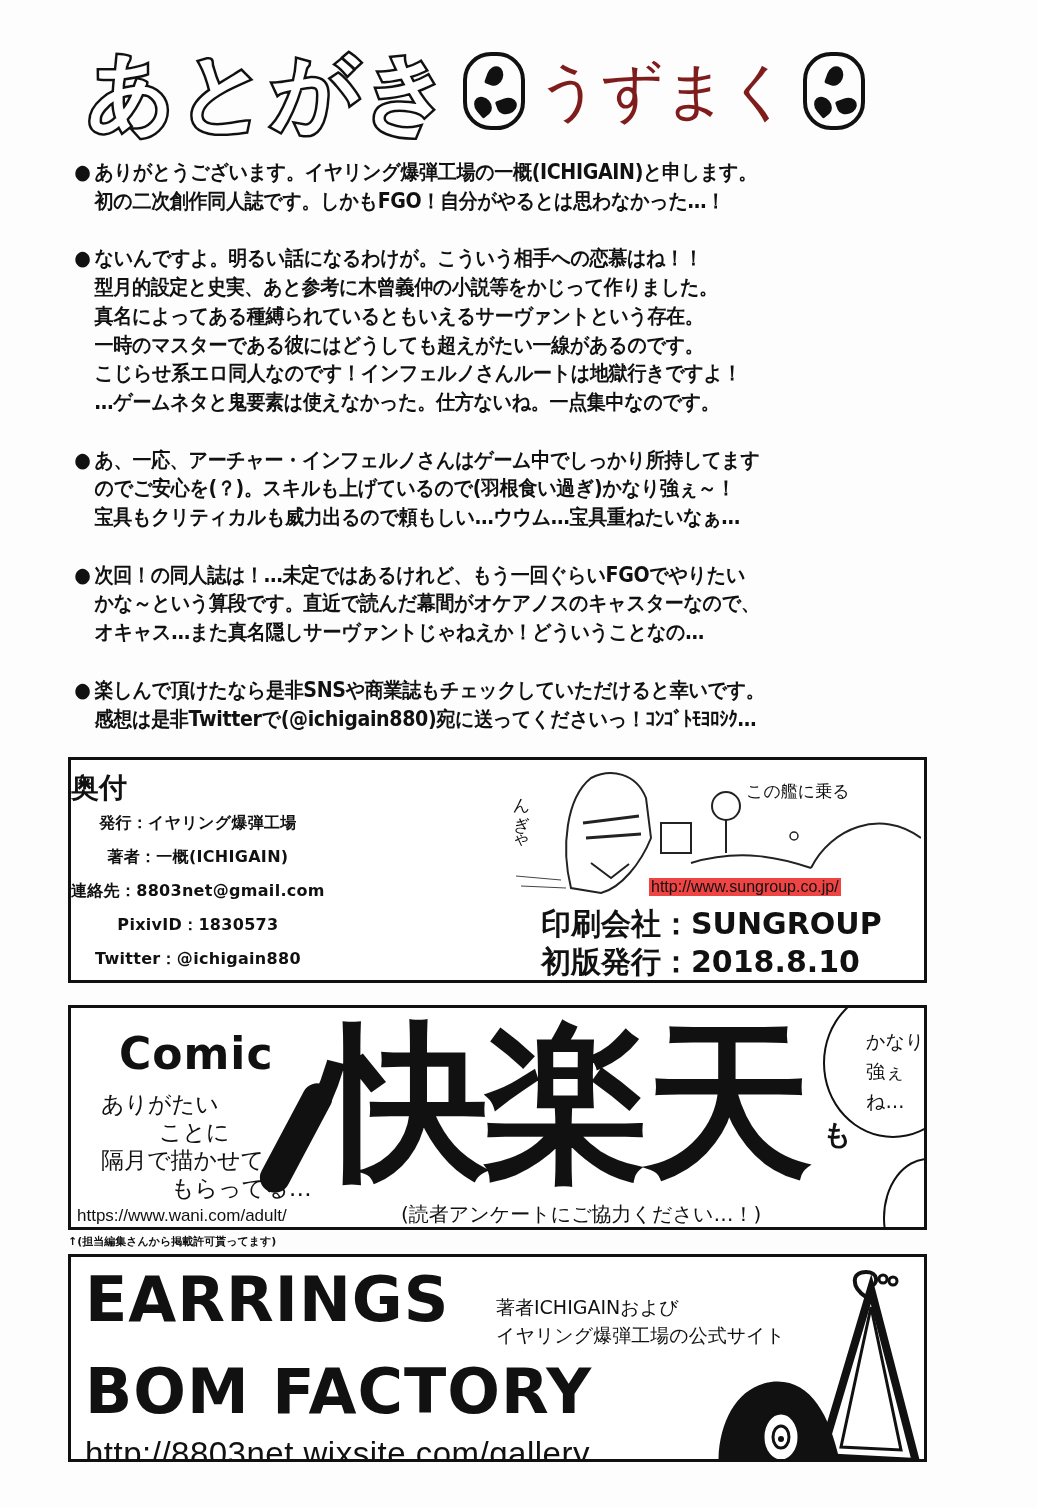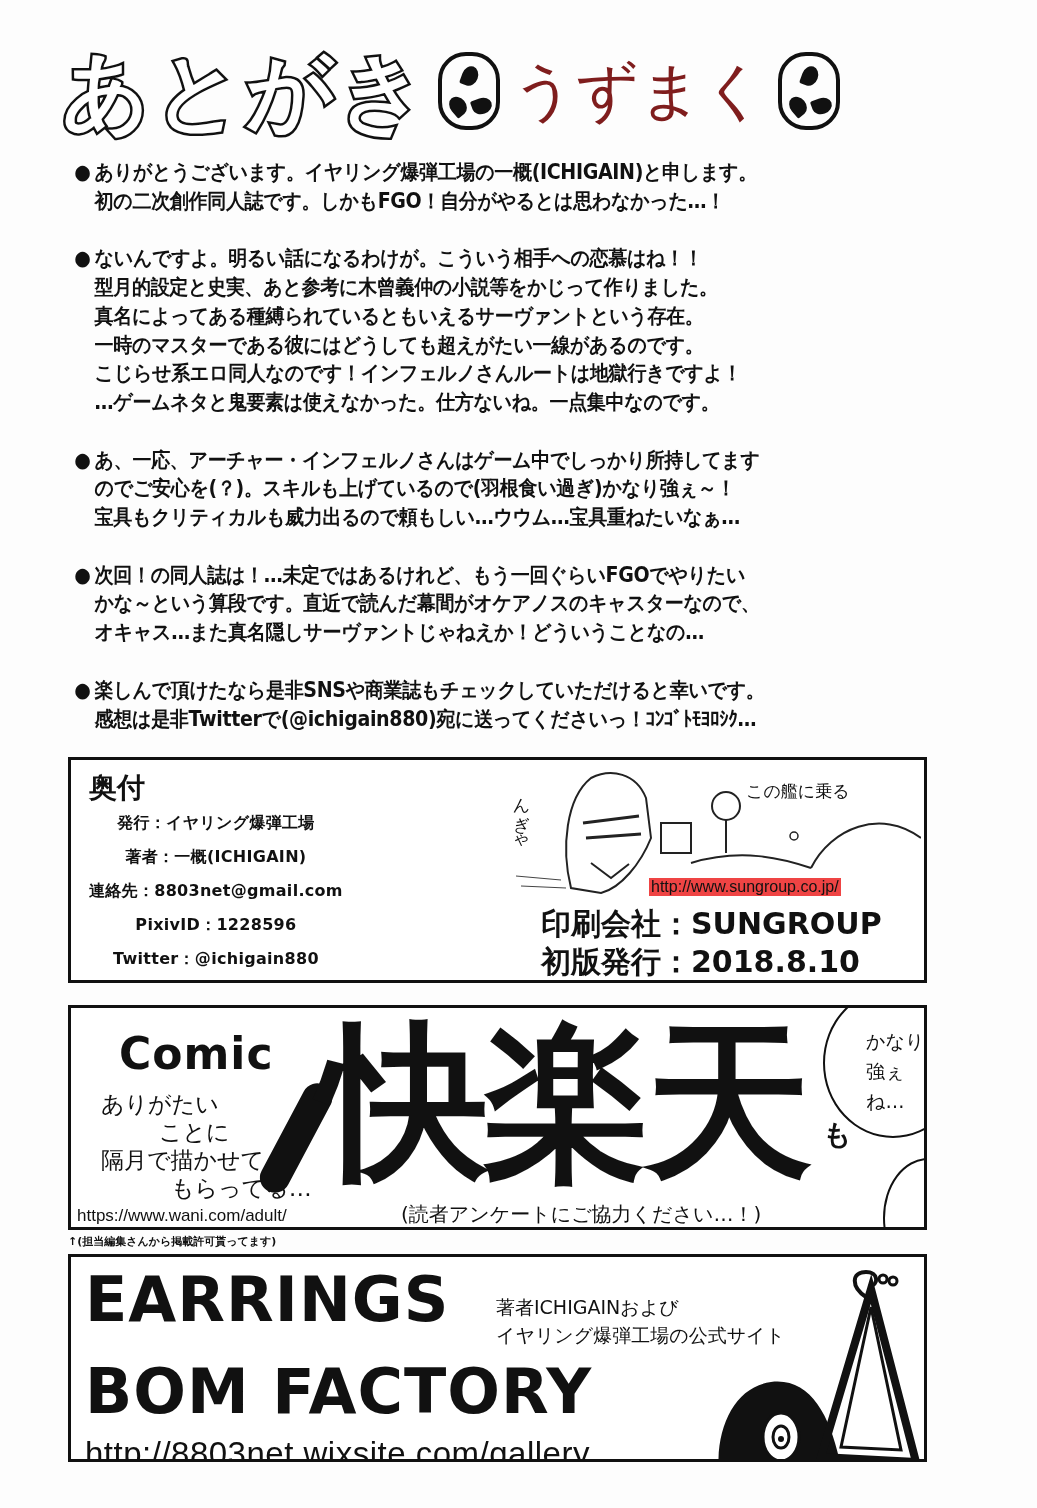--- a/index.html
+++ b/index.html
@@ -4,21 +4,21 @@
 <style>
   * { box-sizing: border-box; margin: 0; padding: 0; }
   html, body { width: 1037px; height: 1508px; background: #fdfdfd; overflow: hidden; }
   body { position: relative; font-family: "DejaVu Sans", sans-serif; color: #111; }
 
   
   .title-row { position: absolute; left: 62px; top: 36px; height: 110px; display: flex; align-items: center; }
   .title-main {
     font-size: 86px; font-weight: bold; letter-spacing: 4px;
     color: #fff; -webkit-text-stroke: 5px #111; paint-order: stroke fill;
-    font-family: "DejaVu Sans", sans-serif; line-height: 1;
+    font-family: "DejaVu Sans", sans-serif; line-height: 1; margin-left: 25px;
   }
   .tomoe {
     width: 62px; height: 78px; border: 4px solid #111; border-radius: 28px;
     position: relative; display: inline-block; margin: 0 8px;
   }
   .tomoe i { position: absolute; width: 16px; height: 20px; background: #111; border-radius: 50% 50% 50% 10%; }
   .tomoe i:nth-child(1) { left: 20px; top: 10px; transform: rotate(20deg); }
   .tomoe i:nth-child(2) { left: 8px; top: 40px; transform: rotate(-40deg); }
   .tomoe i:nth-child(3) { left: 32px; top: 40px; transform: rotate(70deg); }
   .title-sub { font-size: 62px; color: #7f1d1d; font-family: "DejaVu Sans", sans-serif; line-height: 1; margin: 0 4px; }
@@ -32,21 +32,21 @@
     letter-spacing: -0.4px; transform: scaleX(0.93); transform-origin: left;
   }
   .line.first::before { content: "●"; display: inline-block; width: 22px; margin-left: -2px; }
   .line.cont { padding-left: 20px; }
 
   
   .colophon {
     position: absolute; left: 68px; top: 757px; width: 859px; height: 226px;
     border: 3px solid #111; background: #fff;
   }
-  .colo-left { position: absolute; left: 18px; top: 10px; }
+  .colo-left { position: absolute; left: 0; top: 10px; }
   .colo-heading { font-size: 28px; font-weight: bold; line-height: 36px; }
   .colo-row { font-size: 16px; font-weight: bold; line-height: 34px; white-space: nowrap; letter-spacing: 0.3px; text-align: center; }
   .colo-art { position: absolute; left: 440px; top: 8px; width: 410px; height: 130px; }
   .colo-art svg { width: 100%; height: 100%; }
   .art-note { position: absolute; font-family: "DejaVu Sans", sans-serif; font-size: 17px; }
   .art-url { position: absolute; left: 578px; top: 118px; font-size: 16px; font-family: "Liberation Sans", sans-serif; background: #ef4444; padding: 0 2px; }
   .colo-printer { position: absolute; left: 470px; top: 145px; }
   .colo-printer div { font-size: 30px; font-weight: bold; line-height: 38px; white-space: nowrap; }
 
   
@@ -127,21 +127,21 @@
     <div class="line cont">感想は是非Twitterで(@ichigain880)宛に送ってくださいっ！ｺﾝｺﾞﾄﾓﾖﾛｼｸ…</div>
   </div>
 </div>
 
 <div class="colophon">
   <div class="colo-left">
     <div class="colo-heading">奥付</div>
     <div class="colo-row">発行：イヤリング爆弾工場</div>
     <div class="colo-row">著者：一概(ICHIGAIN)</div>
     <div class="colo-row">連絡先：8803net@gmail.com</div>
-    <div class="colo-row">PixivID：1228596</div>
+    <div class="colo-row">PixivID：1830573</div>
     <div class="colo-row">Twitter：@ichigain880</div>
   </div>
   <div class="colo-art">
     <svg viewBox="0 0 410 130">
       <path d="M60 120 C50 80 55 30 80 10 C100 0 125 5 135 30 L140 70 C130 95 110 120 90 125 Z" fill="none" stroke="#222" stroke-width="2"></path>
       <path d="M72 55 L128 48 M75 70 L130 66" stroke="#222" stroke-width="3"></path>
       <path d="M80 95 L100 110 L118 96" fill="none" stroke="#222" stroke-width="2"></path>
       <rect x="150" y="55" width="30" height="30" fill="none" stroke="#222" stroke-width="2"></rect>
       <circle cx="215" cy="38" r="14" fill="none" stroke="#222" stroke-width="2"></circle>
       <path d="M215 52 L215 85 M180 95 C230 80 270 90 300 100" fill="none" stroke="#222" stroke-width="2"></path>

